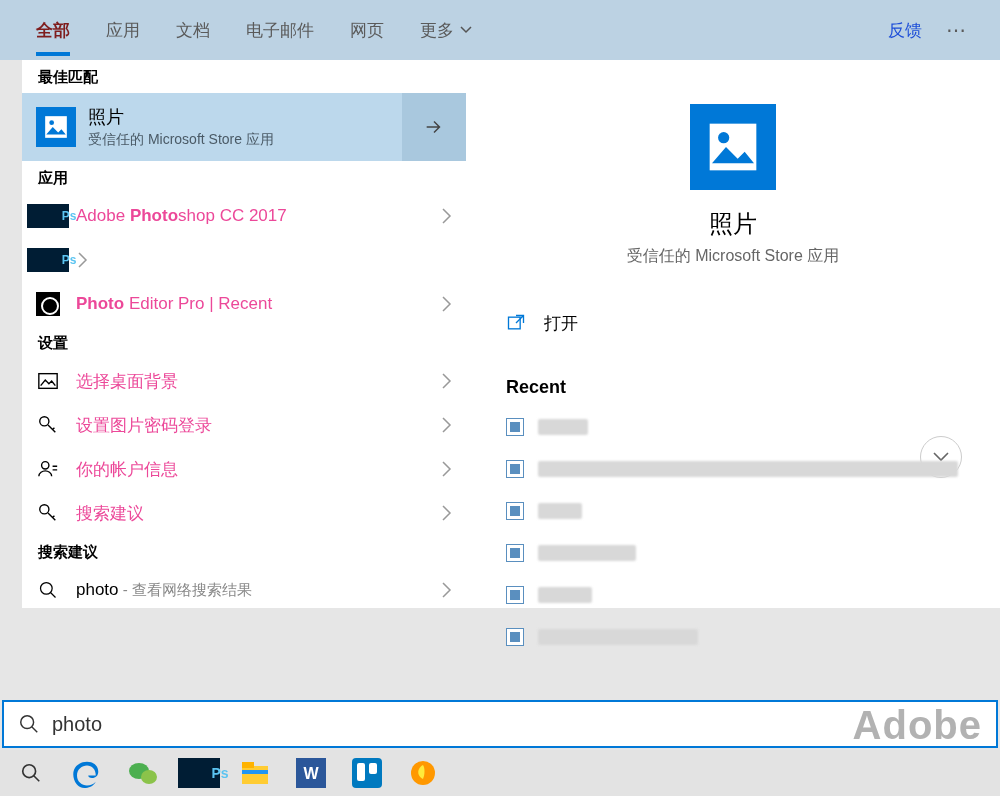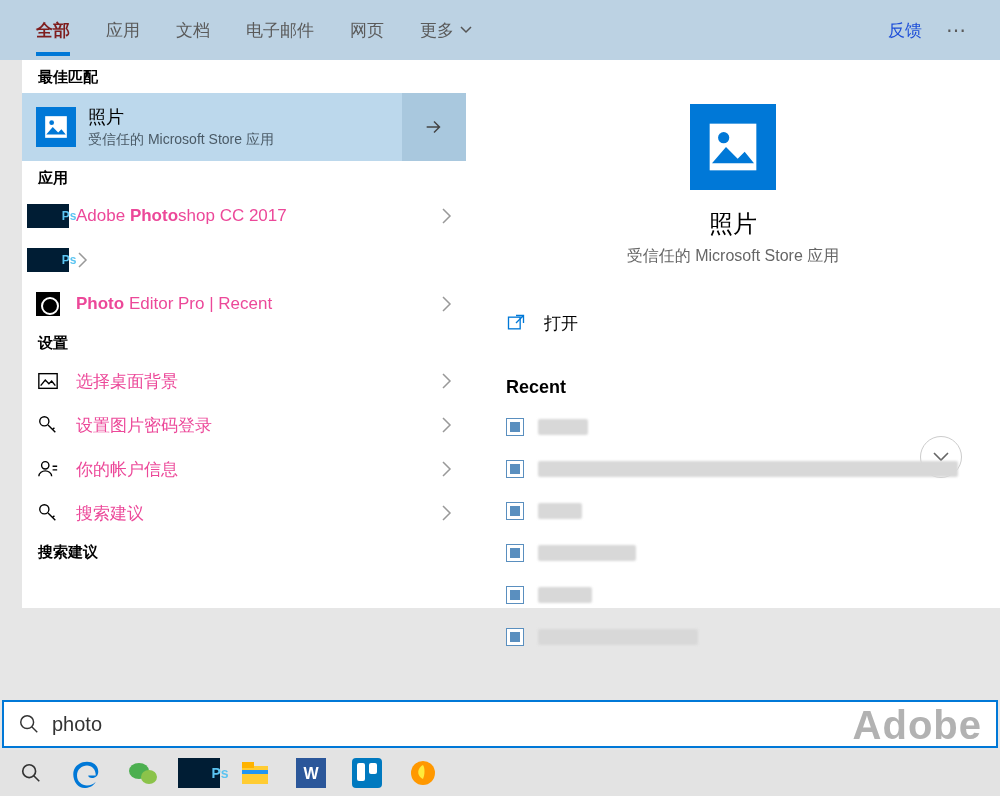--- a/index.html
+++ b/index.html
@@ -222,20 +222,34 @@
       <div class="rtext">搜索建议</div>
       <div class="chev">
           <svg width="12" height="20" viewBox="0 0 12 20">
             <path d="M3 3l7 7-7 7" stroke="#999" stroke-width="1.5" fill="none"></path>
           </svg>
         </div>
     </div>
 
     <div class="section-label">搜索建议</div>
 
+    <div class="row suggest">
+      <div class="ricon">
+          <svg width="20" height="20" viewBox="0 0 24 24">
+            <circle cx="10" cy="10" r="7" stroke="#000" stroke-width="1.5" fill="none"></circle>
+            <path d="M15 15l6 6" stroke="#000" stroke-width="1.5"></path>
+          </svg>
+        </div>
+      <div class="rtext"><span>photo</span><span class="hint"> - 查看网络搜索结果</span></div>
+      <div class="chev">
+          <svg width="12" height="20" viewBox="0 0 12 20">
+            <path d="M3 3l7 7-7 7" stroke="#999" stroke-width="1.5" fill="none"></path>
+          </svg>
+        </div>
+    </div>
   </div>
 
   <div class="right">
     <div class="detail">
       <div class="detail-icon">
         <svg width="56" height="56" viewBox="0 0 24 24">
             <rect x="2" y="2" width="20" height="20" fill="#fff"></rect>
             <circle cx="8" cy="8" r="2.4" fill="#0078d7"></circle>
             <path d="M3 19l6-7 5 5 3-3 4 5z" fill="#0078d7"></path>
           </svg>

